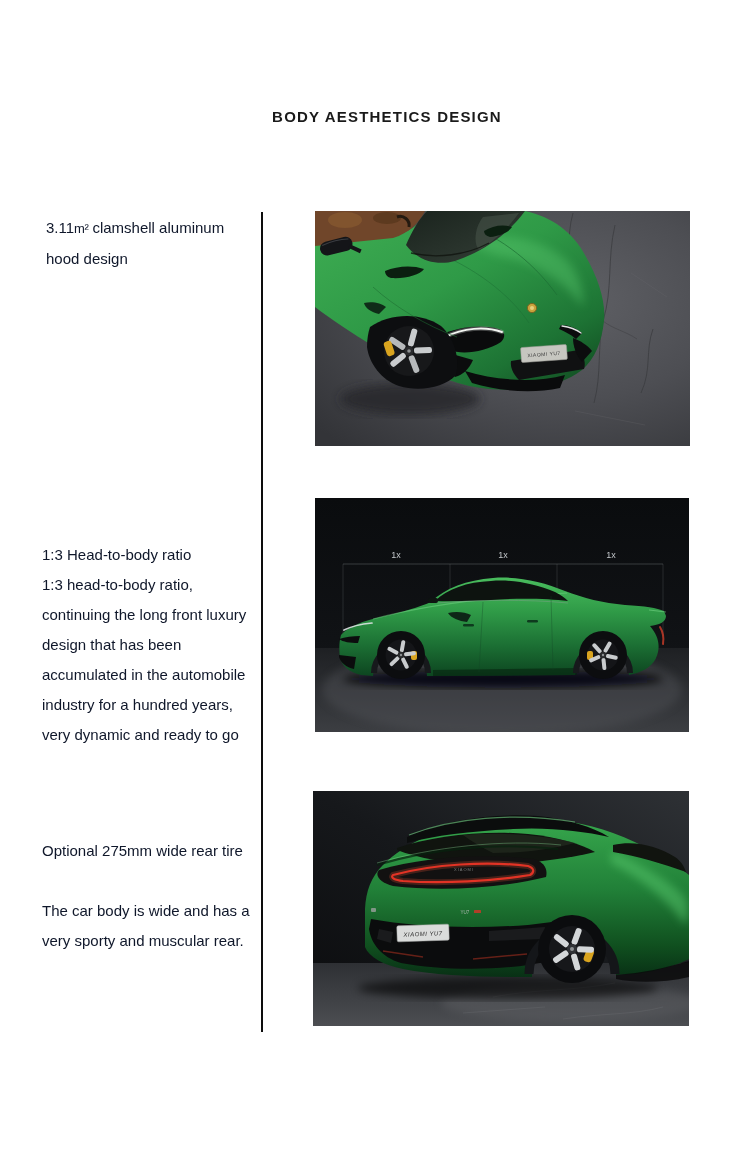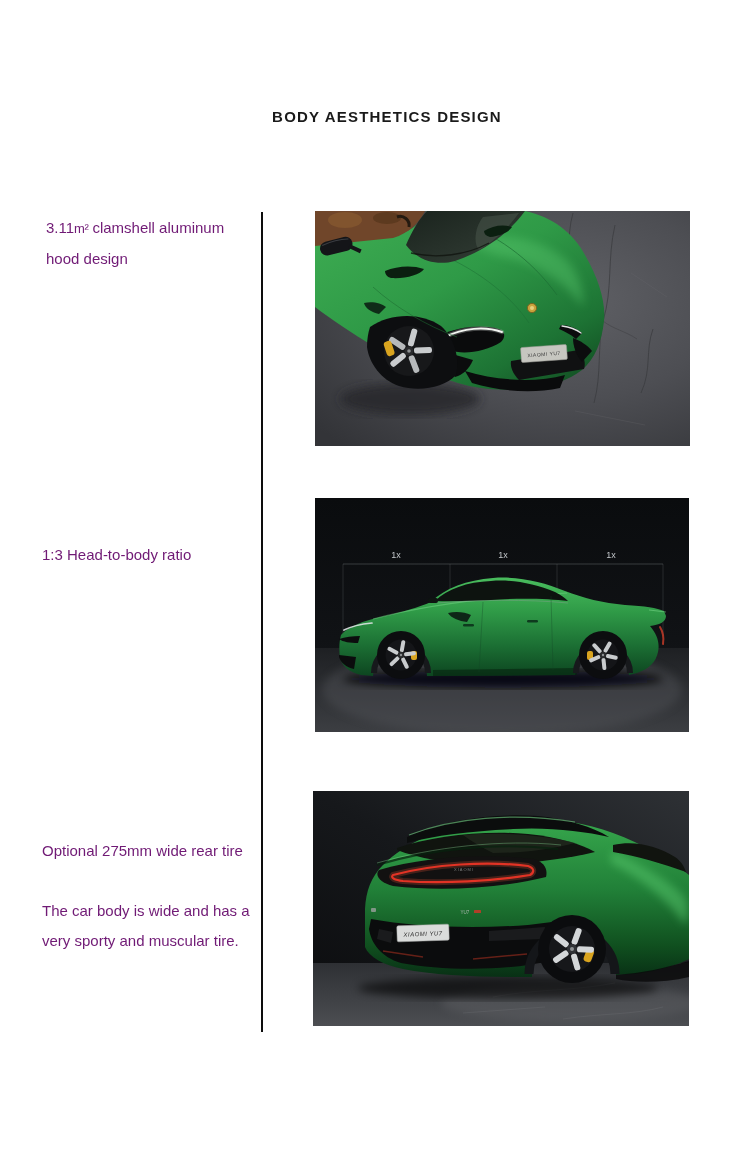--- a/index.html
+++ b/index.html
@@ -1,21 +1,21 @@
 <!DOCTYPE html>
 <html><head>
 <meta charset="utf-8">
 <style>
   html,body{margin:0;padding:0;background:#ffffff;}
   .page{position:relative;width:750px;height:1149px;background:#ffffff;margin:0 auto;
         font-family:"Liberation Sans",sans-serif;overflow:hidden;}
   .title{position:absolute;top:96px;left:0;width:100%;margin:12px;text-align:center;
          font-size:15px;font-weight:700;letter-spacing:1.2px;color:#1a1a1a;}
   .divider{position:absolute;left:261px;top:212px;width:2px;height:820px;background:#0d0d0d;}
-  .caption{position:absolute;color:#701a75;font-size:15px;line-height:30px;}
+  .caption{position:absolute;color:#0f172a;font-size:15px;line-height:30px;}
   .caption p{margin:0;}
   .caption-1{left:46px;top:213px;width:195px;}
   .caption-2{left:42px;top:500px;width:210px;margin-top:40px;}
   .caption-3{left:42px;top:795px;width:210px;}
   .caption-3 .cap-head{margin-bottom:30px;margin-top:41px;}
   .unit{font-size:13px;letter-spacing:-0.5px;}
   .imgbox{position:absolute;overflow:hidden;}
   .img-1{left:315px;top:211px;width:375px;height:235px;}
   .img-2{left:315px;top:498px;width:374px;height:234px;}
   .img-3{left:313px;top:791px;width:376px;height:235px;}
@@ -30,25 +30,26 @@
   <h1 class="title">BODY AESTHETICS DESIGN</h1>
 
   <div class="divider"></div>
 
   <div class="caption caption-1">
     <p><span>3.11</span><span class="unit">m²</span> <span>clamshell aluminum hood design</span></p>
   </div>
 
   <div class="caption caption-2">
     <p class="cap-head">1:3 Head-to-body ratio</p>
+    <p class="cap-body">1:3 head-to-body ratio, continuing the long front luxury design that has been accumulated in the automobile industry for a hundred years, very dynamic and ready to go</p>
   </div>
 
   <div class="caption caption-3">
     <p class="cap-head">Optional 275mm wide rear tire</p>
-    <p class="cap-body">The car body is wide and has a very sporty and muscular tire.</p>
+    <p class="cap-body">The car body is wide and has a very sporty and muscular rear.</p>
   </div>
 
   <div class="imgbox img-1">
     <svg width="375" height="235" viewBox="0 0 375 235">
       <defs>
         <radialGradient id="aBg" cx="66%" cy="38%" r="85%">
           <stop offset="0" stop-color="#606166"></stop>
             <stop offset="0.5" stop-color="#4d4e53"></stop>
             <stop offset="1" stop-color="#333438"></stop>
         </radialGradient>

